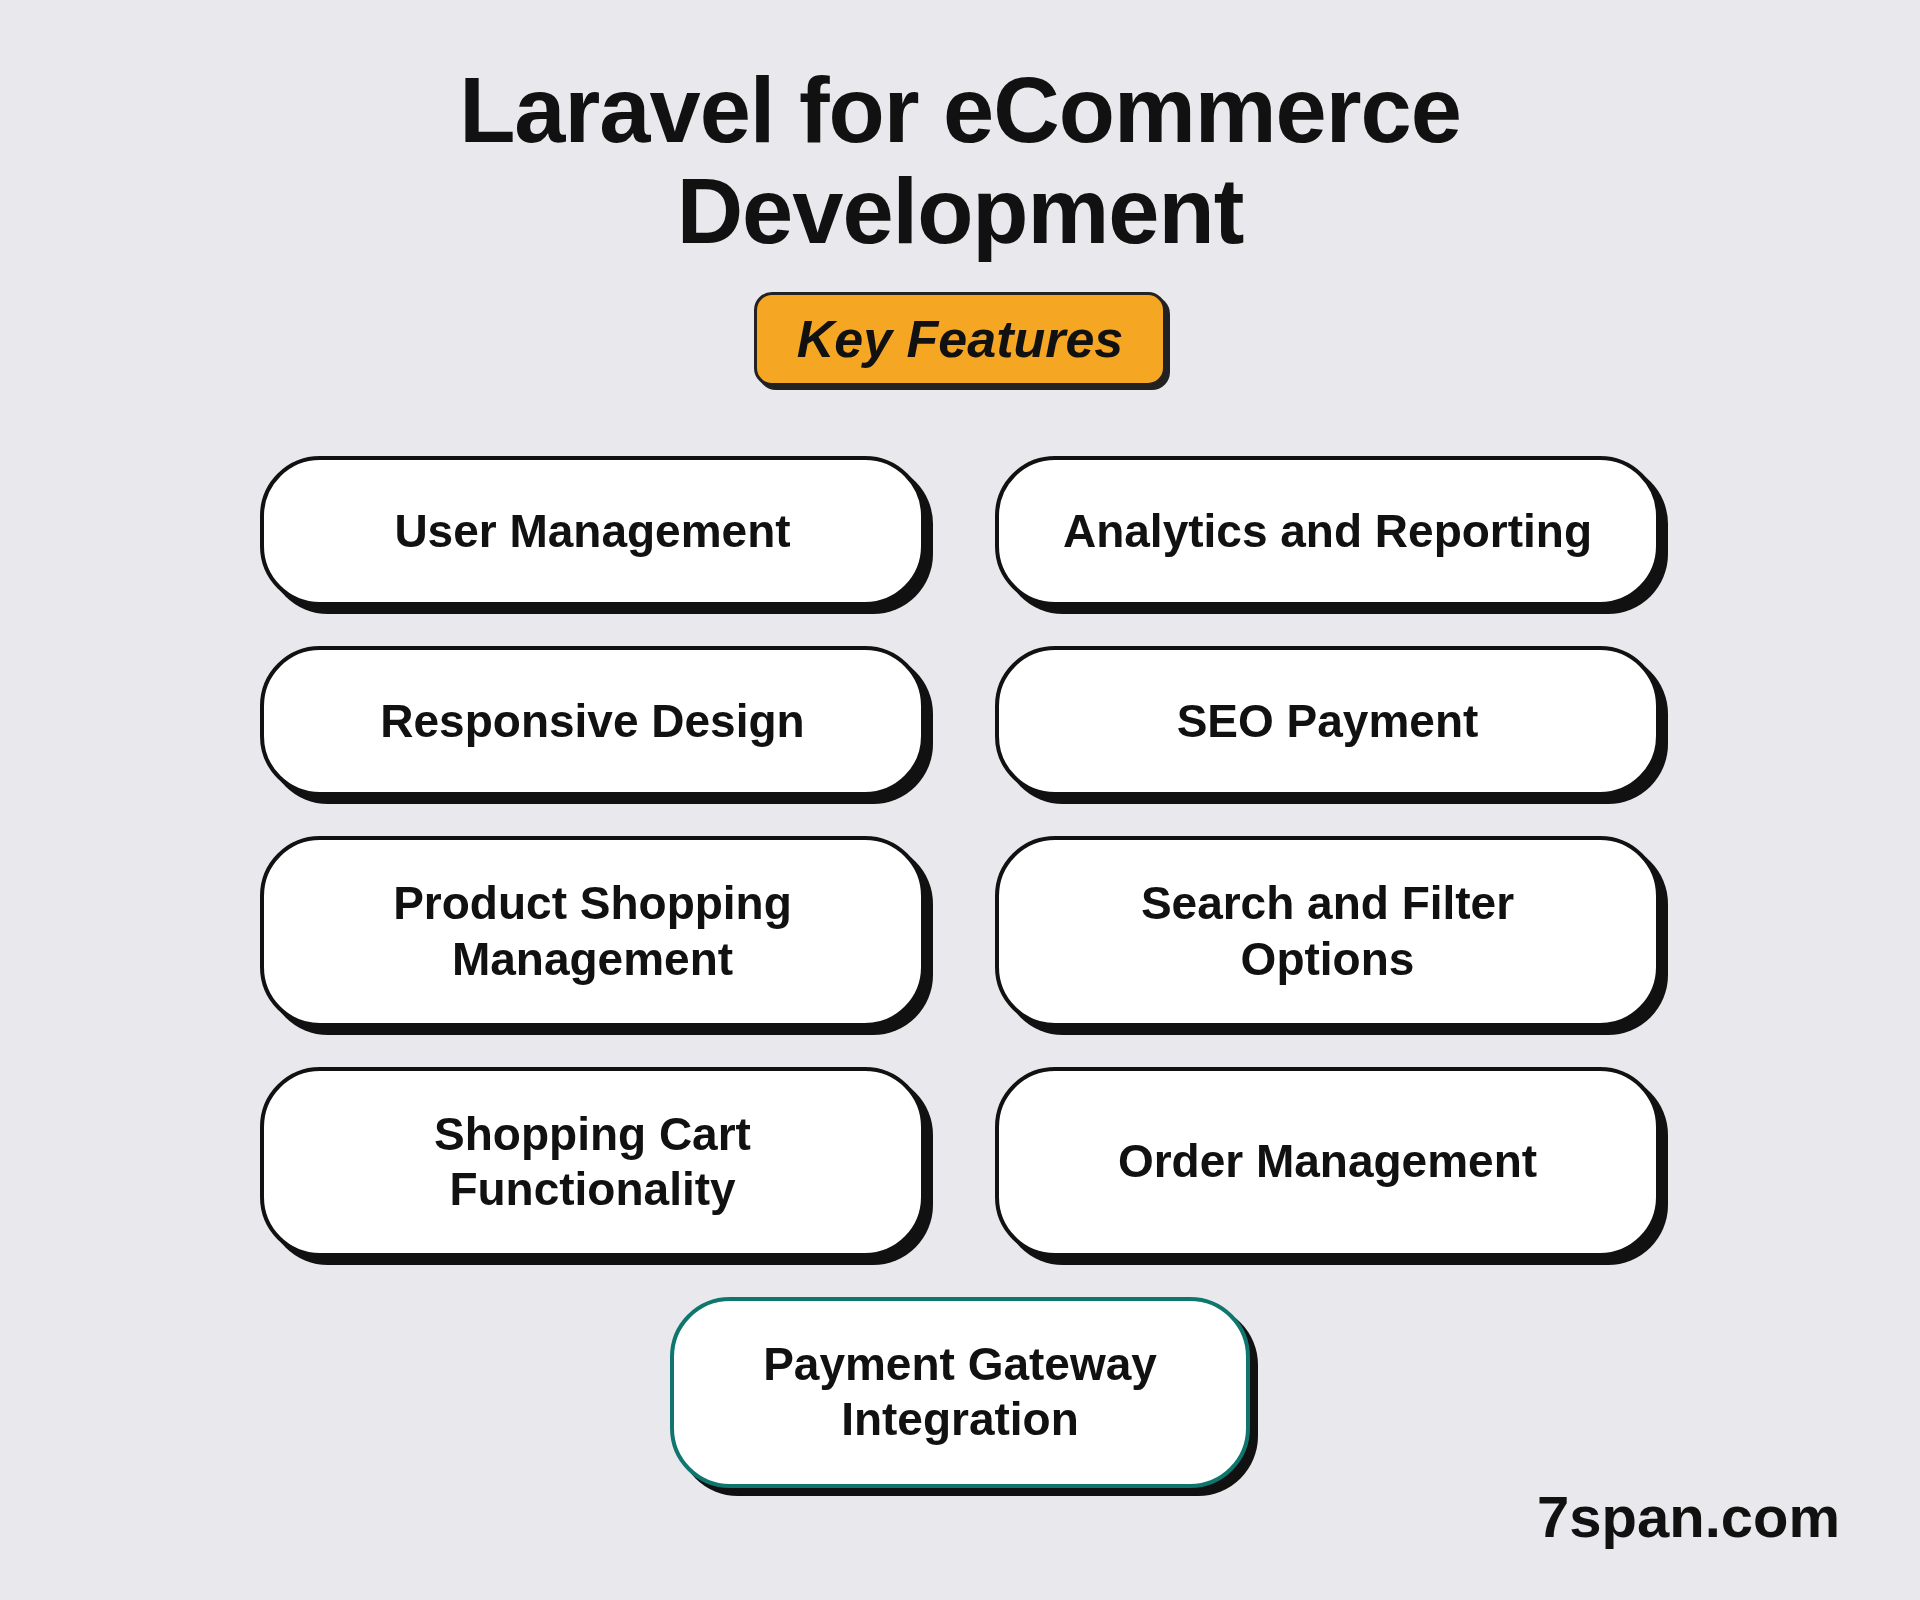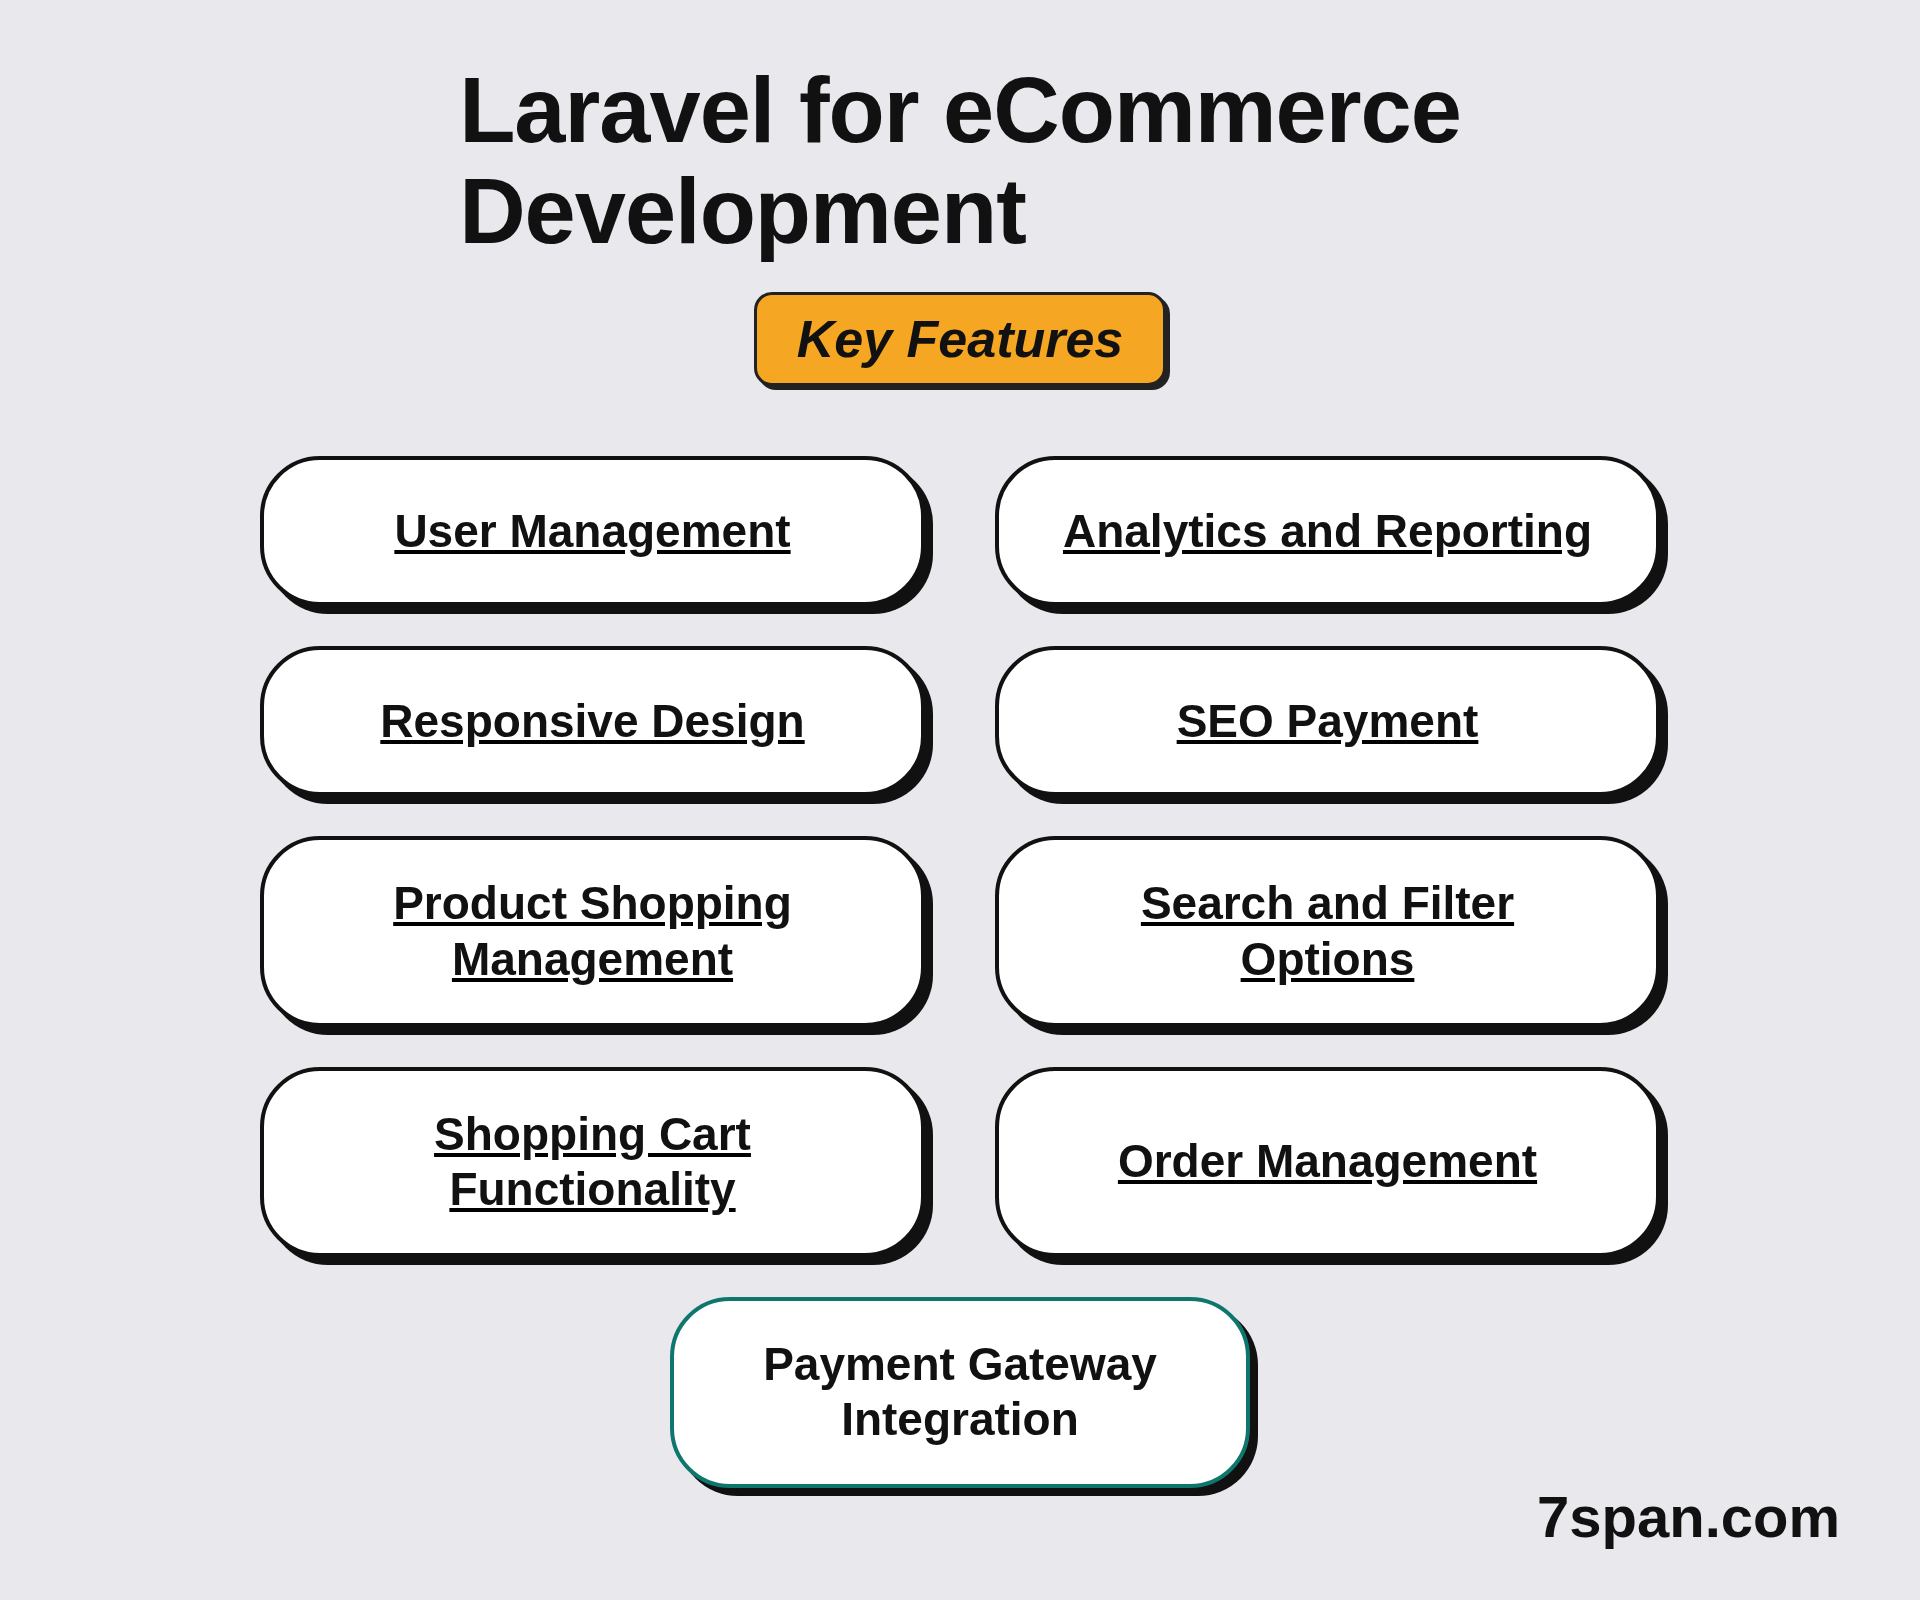--- a/index.html
+++ b/index.html
@@ -28,20 +28,21 @@
       display: flex;
       flex-direction: column;
       align-items: center;
       padding-top: 60px;
     }
 
     .main-title {
       font-size: 92px;
       font-weight: 900;
       color: #111111;
+      text-align: center;
       line-height: 1.1;
       margin-bottom: 30px;
       letter-spacing: -1px;
     }
 
     .key-features-badge {
       background-color: #f5a623;
       border-radius: 18px;
       padding: 14px 40px;
       display: inline-block;
@@ -57,21 +58,20 @@
       color: #111111;
       font-style: italic;
     }
 
     .features-grid {
       display: grid;
       grid-template-columns: 1fr 1fr;
       gap: 40px 70px;
       width: 1400px;
       margin-bottom: 40px;
-      text-decoration: underline;
     }
 
     .feature-pill {
       background-color: #ffffff;
       border-radius: 60px;
       border: 4px solid #111111;
       box-shadow: 8px 8px 0px #111111;
       display: flex;
       align-items: center;
       justify-content: center;

